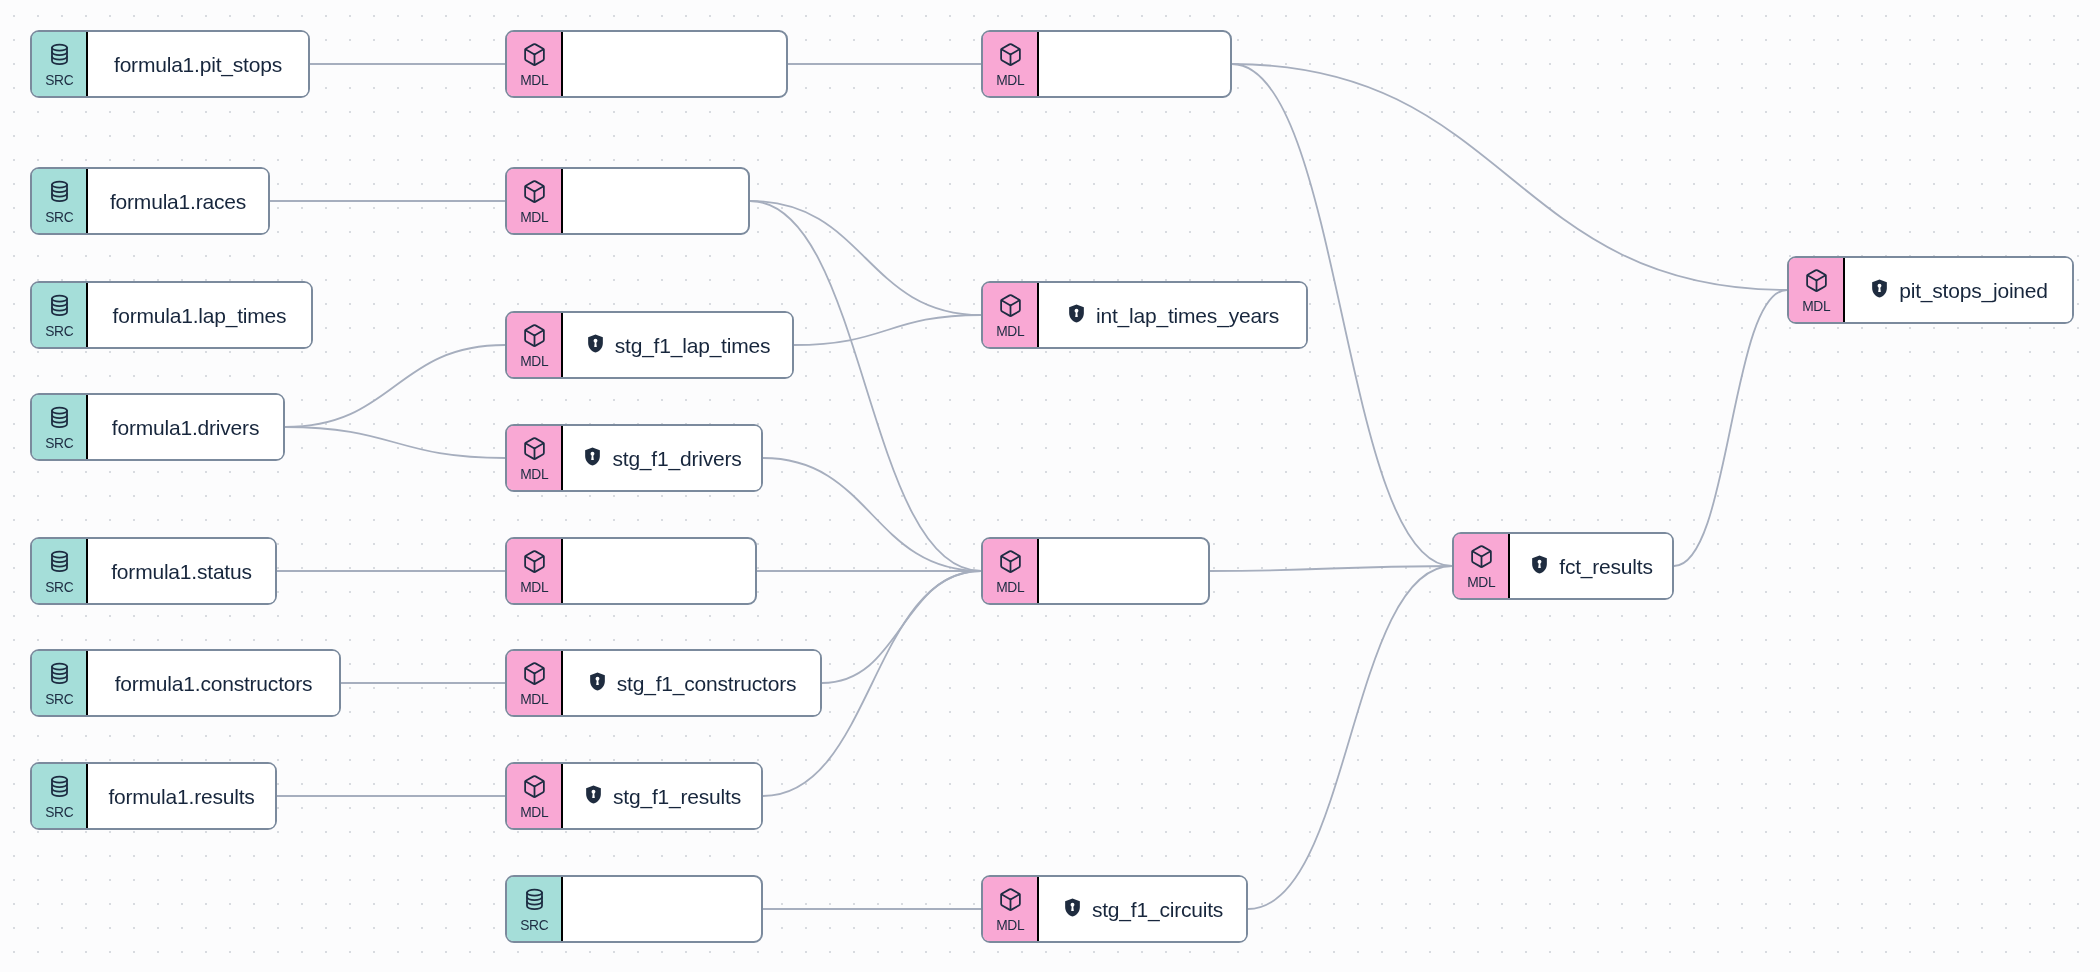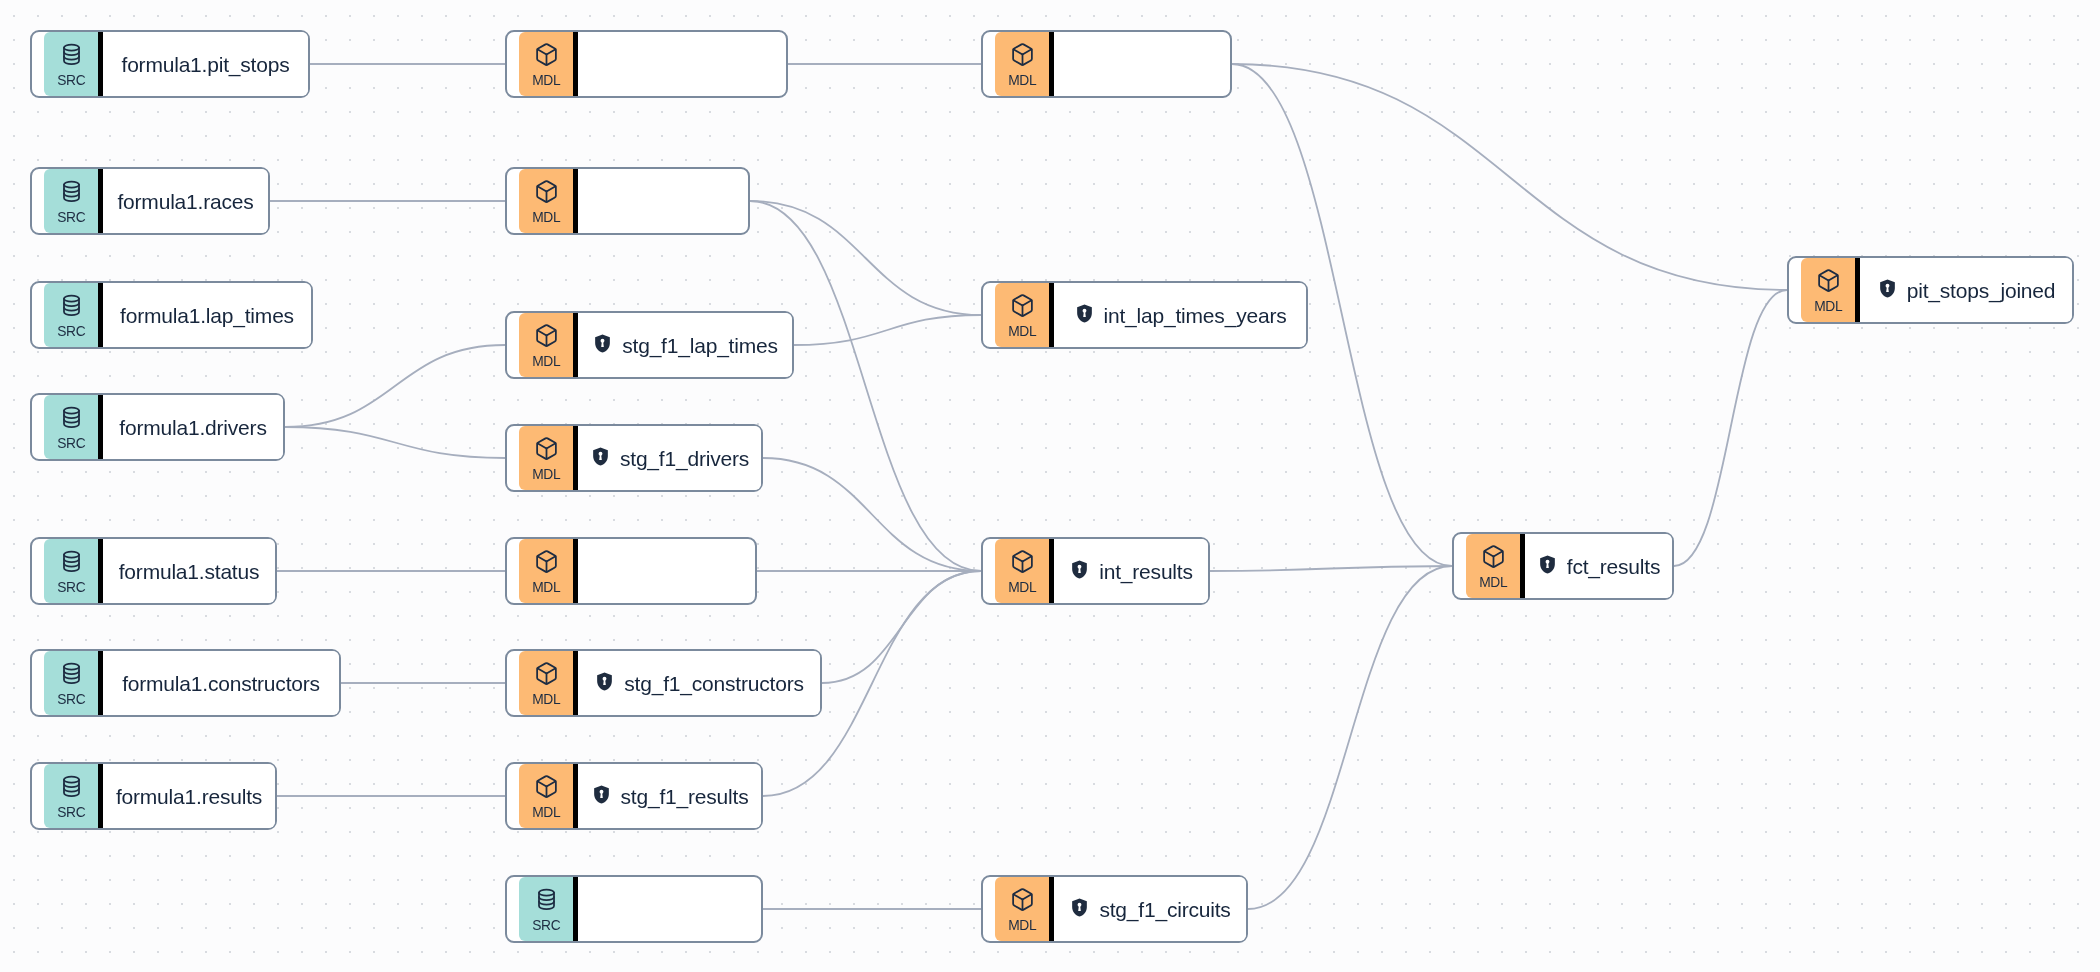--- a/index.html
+++ b/index.html
@@ -11,26 +11,25 @@
     font-family:"Liberation Sans",sans-serif;
   }
   svg.edge-layer{position:absolute;left:0;top:0;width:2100px;height:972px;}
   svg.edge-layer path{fill:none;stroke:#a6aebe;stroke-width:1.8;}
   .node{
     position:absolute;display:flex;align-items:stretch;box-sizing:border-box;
     background:#ffffff;border:2px solid #7b8a9d;border-radius:9px;cursor:pointer;
   }
   .badge{
     flex:0 0 54px;width:54px;display:flex;flex-direction:column;align-items:center;
-    justify-content:center;gap:1px;border-right:5px solid #000000;
+    justify-content:center;gap:1px;border-right:2px solid #000000;
     border-radius:6px 0 0 6px;
-    margin-left:12px;
   }
   .node.source .badge{background:#a5ded9;}
-  .node.model  .badge{background:#fdba74;}
+  .node.model  .badge{background:#f9a8d4;}
   .badge svg{width:25px;height:25px;stroke:#1d2c42;stroke-width:1.7;fill:none;
     stroke-linecap:round;stroke-linejoin:round;}
   .badge-label{
     font-size:15px;color:#1d2c42;letter-spacing:-0.4px;line-height:1;
     transform:scaleX(.92);transform-origin:center;
   }
   .body{
     flex:1;display:flex;align-items:center;justify-content:center;gap:9px;
     padding:0 24px;background:#ffffff;border-radius:0 6px 6px 0;min-width:0;
   }
@@ -236,28 +235,20 @@
       </div>
       <div class="node model" style="left: 981px; top: 537px; width: 229px; height: 68px;">
         <div class="badge">
           <span><svg viewBox="0 0 24 24">
               <path d="M21 16V8a2 2 0 0 0-1-1.73l-7-4a2 2 0 0 0-2 0l-7 4A2 2 0 0 0 3 8v8a2 2 0 0 0 1 1.73l7 4a2 2 0 0 0 2 0l7-4A2 2 0 0 0 21 16z"></path>
               <path d="M3.3 7l8.7 5 8.7-5"></path>
               <path d="M12 22V12"></path>
             </svg></span>
           <span class="badge-label">MDL</span>
         </div>
-        <div class="body">
-          <span><svg class="shield" viewBox="0 0 24 24">
-              <path class="sh" d="M12 1.6 20.4 4.8v6.5c0 5.3-3.4 9.3-8.4 11.1-5-1.8-8.4-5.8-8.4-11.1V4.8Z"></path>
-              <circle class="ko" cx="12" cy="8.9" r="2.2"></circle>
-              <path class="ko" d="M11.2 10.4h1.6l.7 5.6h-3z"></path>
-            </svg></span>
-          <span class="node-label">int_results</span>
-        </div>
       </div>
       <div class="node model" style="left: 1452px; top: 532px; width: 222px; height: 68px;">
         <div class="badge">
           <span><svg viewBox="0 0 24 24">
               <path d="M21 16V8a2 2 0 0 0-1-1.73l-7-4a2 2 0 0 0-2 0l-7 4A2 2 0 0 0 3 8v8a2 2 0 0 0 1 1.73l7 4a2 2 0 0 0 2 0l7-4A2 2 0 0 0 21 16z"></path>
               <path d="M3.3 7l8.7 5 8.7-5"></path>
               <path d="M12 22V12"></path>
             </svg></span>
           <span class="badge-label">MDL</span>
         </div>

